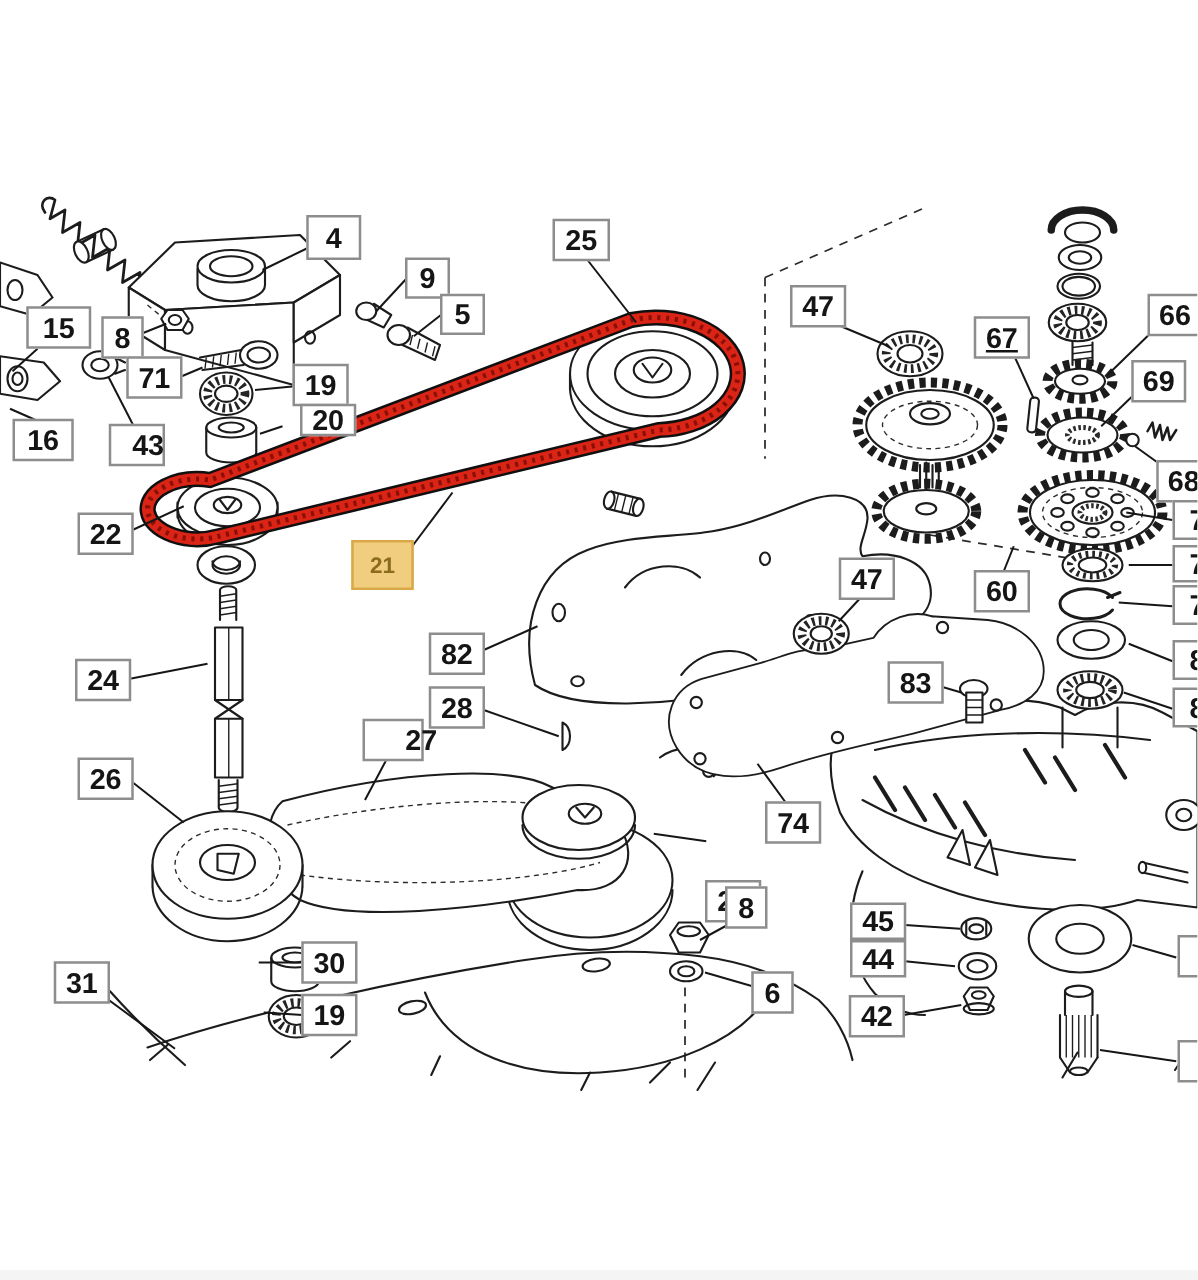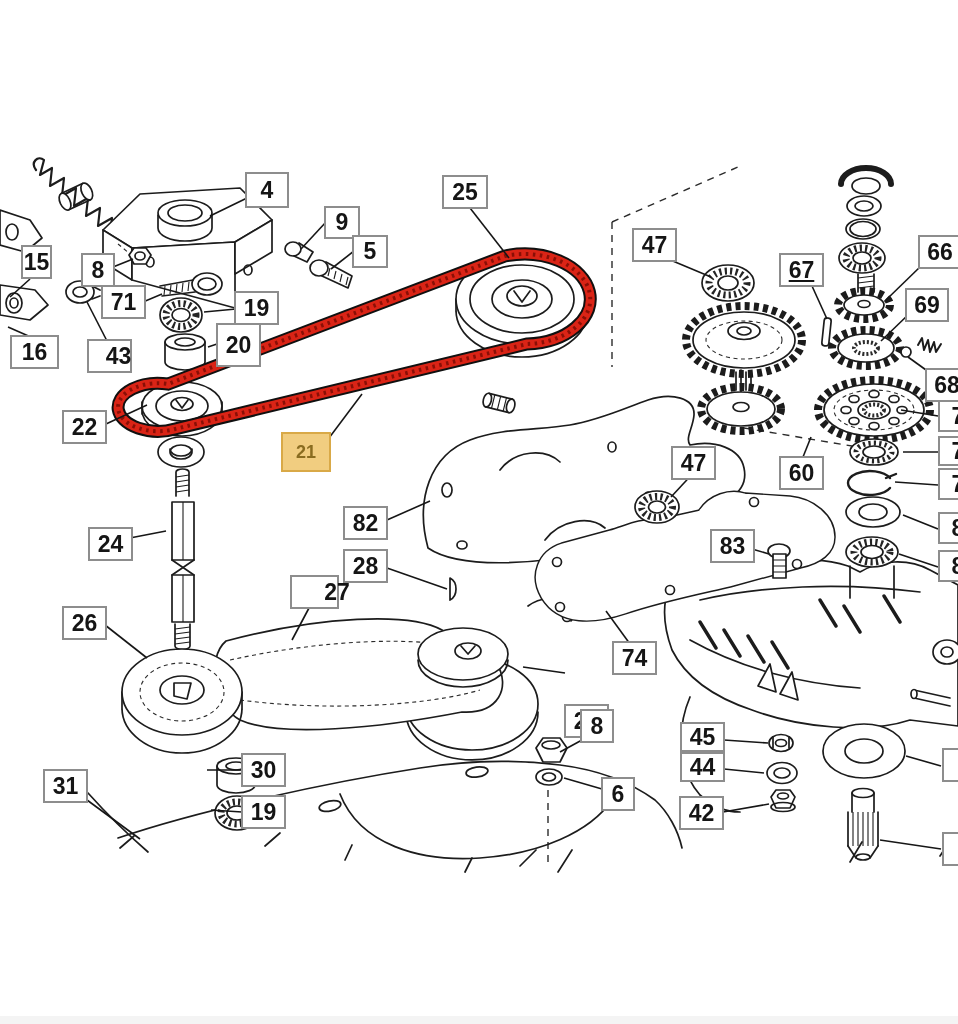--- a/index.html
+++ b/index.html
@@ -398,35 +398,35 @@
   <g>
     <path class="sw" d="M450,578 C458,582 458,596 450,600 Z"></path>
   </g>
 </svg>
 
 <div id="label-layer">
       <div class="plabel" style="left: 245px; top: 172px; width: 44px; height: 36px;">4</div>
       <div class="plabel" style="left: 324px; top: 206px; width: 36px; height: 33px;">9</div>
       <div class="plabel" style="left: 352px; top: 235px; width: 36px; height: 33px;">5</div>
       <div class="plabel" style="left: 442px; top: 175px; width: 46px; height: 34px;">25</div>
-      <div class="plabel" style="left: 21px; top: 245px; width: 31px; height: 34px;">15</div>
+      <div class="plabel" style="left: 21px; top: 245px; width: 52px; height: 34px;">15</div>
       <div class="plabel" style="left: 81px; top: 253px; width: 34px; height: 34px;">8</div>
       <div class="plabel" style="left: 101px; top: 285px; width: 45px; height: 34px;">71</div>
       <div class="plabel" style="left: 10px; top: 335px; width: 49px; height: 34px;">16</div>
       <div class="plabel" style="left: 87px; top: 339px; width: 45px; height: 34px; padding-left: 18px;">43</div>
       <div class="plabel" style="left: 234px; top: 291px; width: 45px; height: 34px;">19</div>
-      <div class="plabel" style="left: 216px; top: 323px; width: 45px; height: 44px;">20</div>
+      <div class="plabel" style="left: 240px; top: 323px; width: 45px; height: 26px;">20</div>
       <div class="plabel" style="left: 632px; top: 228px; width: 45px; height: 34px;">47</div>
       <div class="plabel" style="left: 779px; top: 253px; width: 45px; height: 34px; text-decoration: underline;">67</div>
       <div class="plabel" style="left: 918px; top: 235px; width: 44px; height: 34px;">66</div>
       <div class="plabel" style="left: 905px; top: 288px; width: 44px; height: 34px;">69</div>
       <div class="plabel" style="left: 925px; top: 368px; width: 44px; height: 34px;">68</div>
       <div class="plabel" style="left: 62px; top: 410px; width: 45px; height: 34px;">22</div>
       <div class="plabel highlight" style="left: 281px; top: 432px; width: 50px; height: 40px;">21</div>
-      <div class="plabel" style="left: 60px; top: 527px; width: 45px; height: 34px; margin-left: 28px;">24</div>
+      <div class="plabel" style="left: 60px; top: 527px; width: 45px; height: 34px;">24</div>
       <div class="plabel" style="left: 343px; top: 506px; width: 45px; height: 34px;">82</div>
       <div class="plabel" style="left: 343px; top: 549px; width: 45px; height: 34px; text-align: right;">28</div>
       <div class="plabel" style="left: 671px; top: 446px; width: 45px; height: 34px;">47</div>
       <div class="plabel" style="left: 779px; top: 456px; width: 45px; height: 34px;">60</div>
       <div class="plabel" style="left: 710px; top: 529px; width: 45px; height: 34px;">83</div>
       <div class="plabel" style="left: 62px; top: 606px; width: 45px; height: 34px;">26</div>
       <div class="plabel" style="left: 290px; top: 575px; width: 45px; height: 34px; padding-left: 45px;">27</div>
       <div class="plabel" style="left: 564px; top: 658px; width: 45px; height: 34px; margin-top: 46px;">29</div>
       <div class="plabel" style="left: 612px; top: 641px; width: 45px; height: 34px;">74</div>
       <div class="plabel" style="left: 43px; top: 769px; width: 45px; height: 34px;">31</div>

